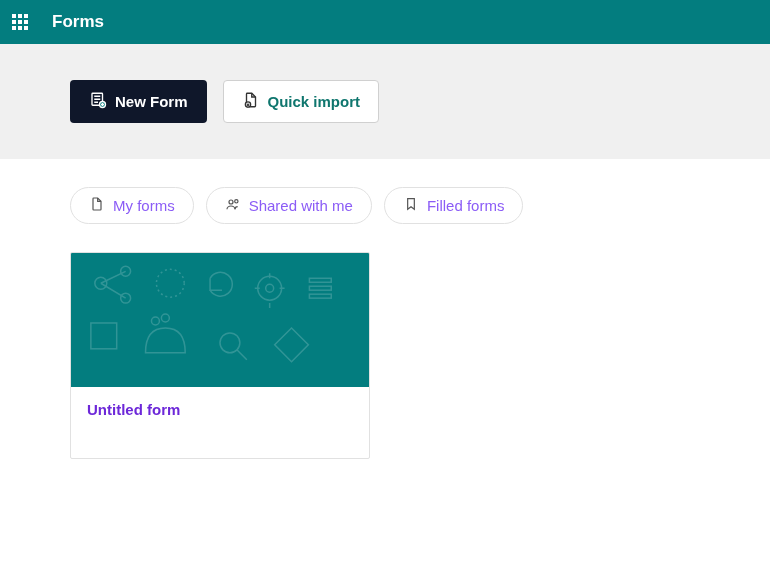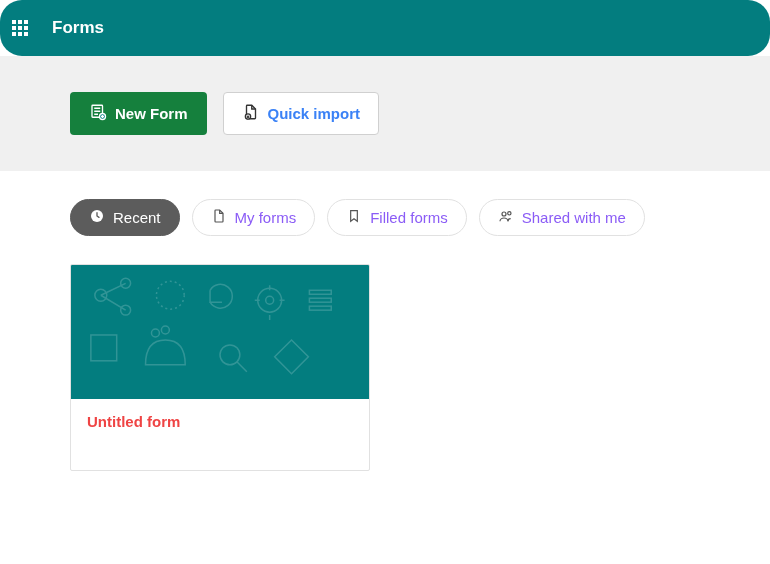--- a/index.html
+++ b/index.html
@@ -4,27 +4,26 @@
 <style>
   * { box-sizing: border-box; margin: 0; padding: 0; }
   body {
     font-family: "Segoe UI", -apple-system, BlinkMacSystemFont, sans-serif;
     background: #ffffff;
     width: 770px;
     height: 564px;
     overflow: hidden;
   }
   .top-bar {
-    height: 56px;
+    height: 44px;
     background: #037d7f;
     display: flex;
     align-items: center;
     padding: 0 12px;
     color: #ffffff;
-    border-radius: 22px;
   }
   .waffle {
     display: grid;
     grid-template-columns: repeat(3, 4px);
     grid-template-rows: repeat(3, 4px);
     gap: 2px;
     margin-right: 24px;
   }
   .waffle span {
     width: 4px; height: 4px;
@@ -47,26 +46,26 @@
     align-items: center;
     gap: 8px;
     padding: 10px 18px;
     border-radius: 4px;
     font-size: 15px;
     font-weight: 600;
     cursor: pointer;
     border: 1px solid transparent;
   }
   .action-btn.primary {
-    background: #15803d;
+    background: #0f172a;
     color: #ffffff;
   }
   .action-btn.secondary {
     background: #ffffff;
-    color: #3b82f6;
+    color: #0f766e;
     border: 1px solid #d0d0d0;
   }
   .action-btn svg { flex-shrink: 0; }
   .content {
     padding: 28px 70px;
   }
   .filter-row {
     display: flex;
     gap: 12px;
     margin-bottom: 28px;
@@ -106,21 +105,21 @@
   .card-hero svg {
     width: 100%; height: 100%;
     opacity: 0.18;
   }
   .card-body {
     padding: 14px 16px 40px;
   }
   .card-title {
     font-size: 15px;
     font-weight: 600;
-    color: #ef4444;
+    color: #6d28d9;
   }
 </style>
 </head>
 <body>
 
 <div class="top-bar">
   <div class="waffle">
     <span></span>
       <span></span>
       <span></span>
@@ -162,59 +161,50 @@
       <span>Quick import</span>
     </div>
 
   </div>
 </div>
 
 <div class="content">
 
   <div class="filter-row">
 
-    <div class="filter-chip active">
-      <span>
-        <svg width="16" height="16" viewBox="0 0 24 24" fill="#ffffff">
-          <circle cx="12" cy="12" r="9"></circle>
-          <path d="M12 7v5l3 2" stroke="#5c5c5c" stroke-width="2" fill="none" stroke-linecap="round"></path>
-        </svg>
-      </span>
-      <span>Recent</span>
-    </div>
 
     <div class="filter-chip">
       <span>
         <svg width="16" height="16" viewBox="0 0 24 24" fill="none" stroke="#555555" stroke-width="1.8">
           <path d="M13 3H7a1 1 0 0 0-1 1v16a1 1 0 0 0 1 1h10a1 1 0 0 0 1-1V8l-5-5z"></path>
           <path d="M13 3v5h5"></path>
         </svg>
       </span>
       <span>My forms</span>
-    </div>
-
-    <div class="filter-chip">
-      <span>
-        <svg width="16" height="16" viewBox="0 0 24 24" fill="none" stroke="#555555" stroke-width="1.8">
-          <path d="M7 4h10v16l-5-4-5 4V4z"></path>
-        </svg>
-      </span>
-      <span>Filled forms</span>
     </div>
 
     <div class="filter-chip">
       <span>
         <svg width="16" height="16" viewBox="0 0 24 24" fill="none" stroke="#555555" stroke-width="1.8">
           <circle cx="9" cy="9" r="3"></circle>
           <path d="M3 20c0-3 3-5 6-5s6 2 6 5"></path>
           <circle cx="17" cy="8" r="2.5"></circle>
           <path d="M15 20c0-2.5 2-4 4-4"></path>
         </svg>
       </span>
       <span>Shared with me</span>
+    </div>
+
+    <div class="filter-chip">
+      <span>
+        <svg width="16" height="16" viewBox="0 0 24 24" fill="none" stroke="#555555" stroke-width="1.8">
+          <path d="M7 4h10v16l-5-4-5 4V4z"></path>
+        </svg>
+      </span>
+      <span>Filled forms</span>
     </div>
 
 
   </div>
 
   <div class="card-grid">
     <div class="card">
       <div class="card-hero">
         <svg viewBox="0 0 300 134" fill="none" stroke="#ffffff" stroke-width="1.5">
           <circle cx="30" cy="30" r="6"></circle>

